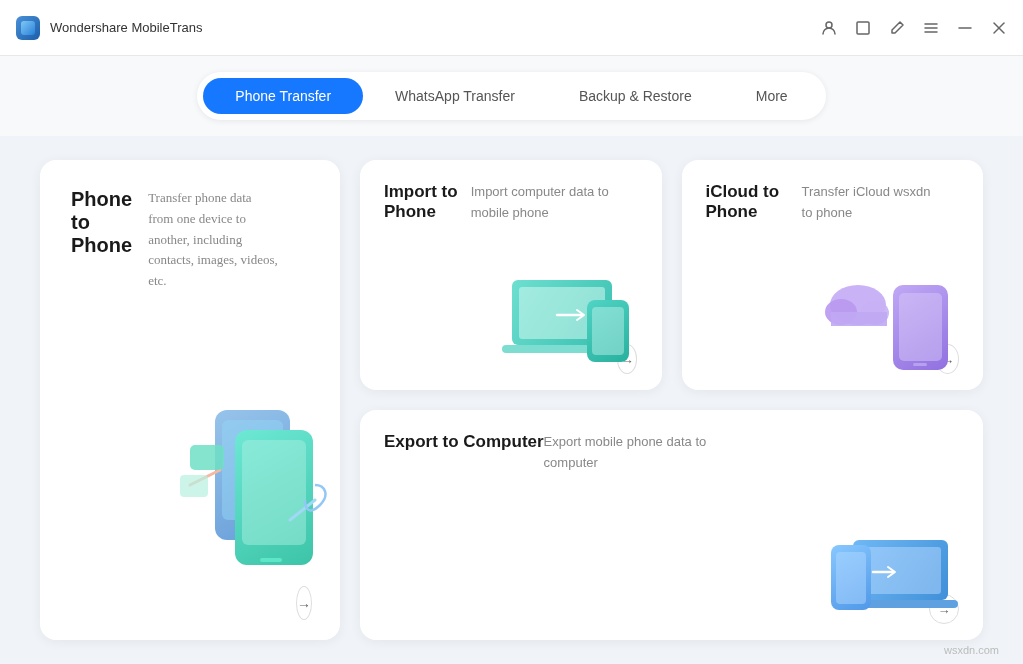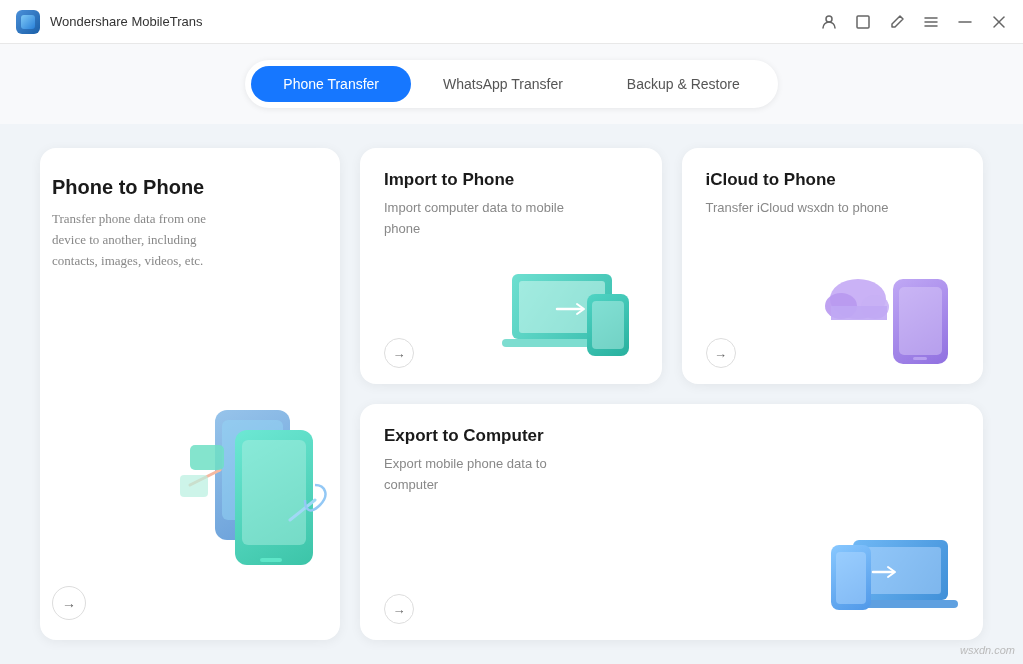--- a/index.html
+++ b/index.html
@@ -13,21 +13,21 @@
       flex-direction: column;
     }
 
     
     .title-bar {
       background: #ffffff;
       display: flex;
       align-items: center;
       justify-content: space-between;
       padding: 0 16px;
-      height: 44px;
+      height: 56px;
       border-bottom: 1px solid #e8e8e8;
       flex-shrink: 0;
     }
     .title-bar-left {
       display: flex;
       align-items: center;
       gap: 10px;
     }
     .app-icon {
       width: 24px;
@@ -112,27 +112,28 @@
       padding: 24px 40px 24px 40px;
       display: flex;
       gap: 20px;
       overflow: hidden;
     }
 
     
     .card-large {
       background: #ffffff;
       border-radius: 16px;
-      padding: 28px 28px 20px 12px;
+      padding: 28px 28px 20px 31px;
       flex: 0 0 300px;
       display: flex;
-      flex-direction: column;
+      flex-direction: row;
       box-shadow: 0 2px 12px rgba(0,0,0,0.06);
       position: relative;
       overflow: hidden;
+      gap: 16px;
     }
     .card-large .card-title {
       font-size: 20px;
       font-weight: 700;
       color: #1a1a1a;
       margin-bottom: 10px;
     }
     .card-large .card-desc {
       font-size: 13px;
       color: #888;
@@ -174,21 +175,21 @@
       flex: 1;
       display: flex;
       flex-direction: row;
       box-shadow: 0 2px 12px rgba(0,0,0,0.06);
       position: relative;
       overflow: hidden;
     }
     .card-small-content {
       flex: 1;
       display: flex;
-      flex-direction: column;
+      flex-direction: row;
     }
     .card-small .card-title {
       font-size: 17px;
       font-weight: 700;
       color: #1a1a1a;
       margin-bottom: 8px;
     }
     .card-small .card-desc {
       font-size: 13px;
       color: #888;
@@ -214,24 +215,23 @@
       right: 10px;
       bottom: 10px;
       width: 160px;
       height: 130px;
     }
 
     
     .watermark {
       position: fixed;
       bottom: 8px;
-      right: 8px;
+      right: 24px;
       font-size: 11px;
       color: #bbb;
-      font-style: italic;
     }
   </style>
 </head>
 <body>
 
 <div class="title-bar">
   <div class="title-bar-left">
     <div class="app-icon">
       <div class="app-icon-inner"></div>
     </div>
@@ -279,20 +279,21 @@
         </svg>
     </div>
   </div>
 </div>
 
 <div class="nav-bar">
   <div class="nav-pill">
     <div class="nav-tab active">Phone Transfer</div>
     <div class="nav-tab">WhatsApp Transfer</div>
     <div class="nav-tab">Backup &amp; Restore</div>
+    <div class="nav-tab">More</div>
   </div>
 </div>
 
 <div class="main-content">
 
   <div class="card-large">
     <div class="card-title">Phone to Phone</div>
     <div class="card-desc">Transfer phone data from one device to another, including contacts, images, videos, etc.</div>
 
     <div class="card-image">

